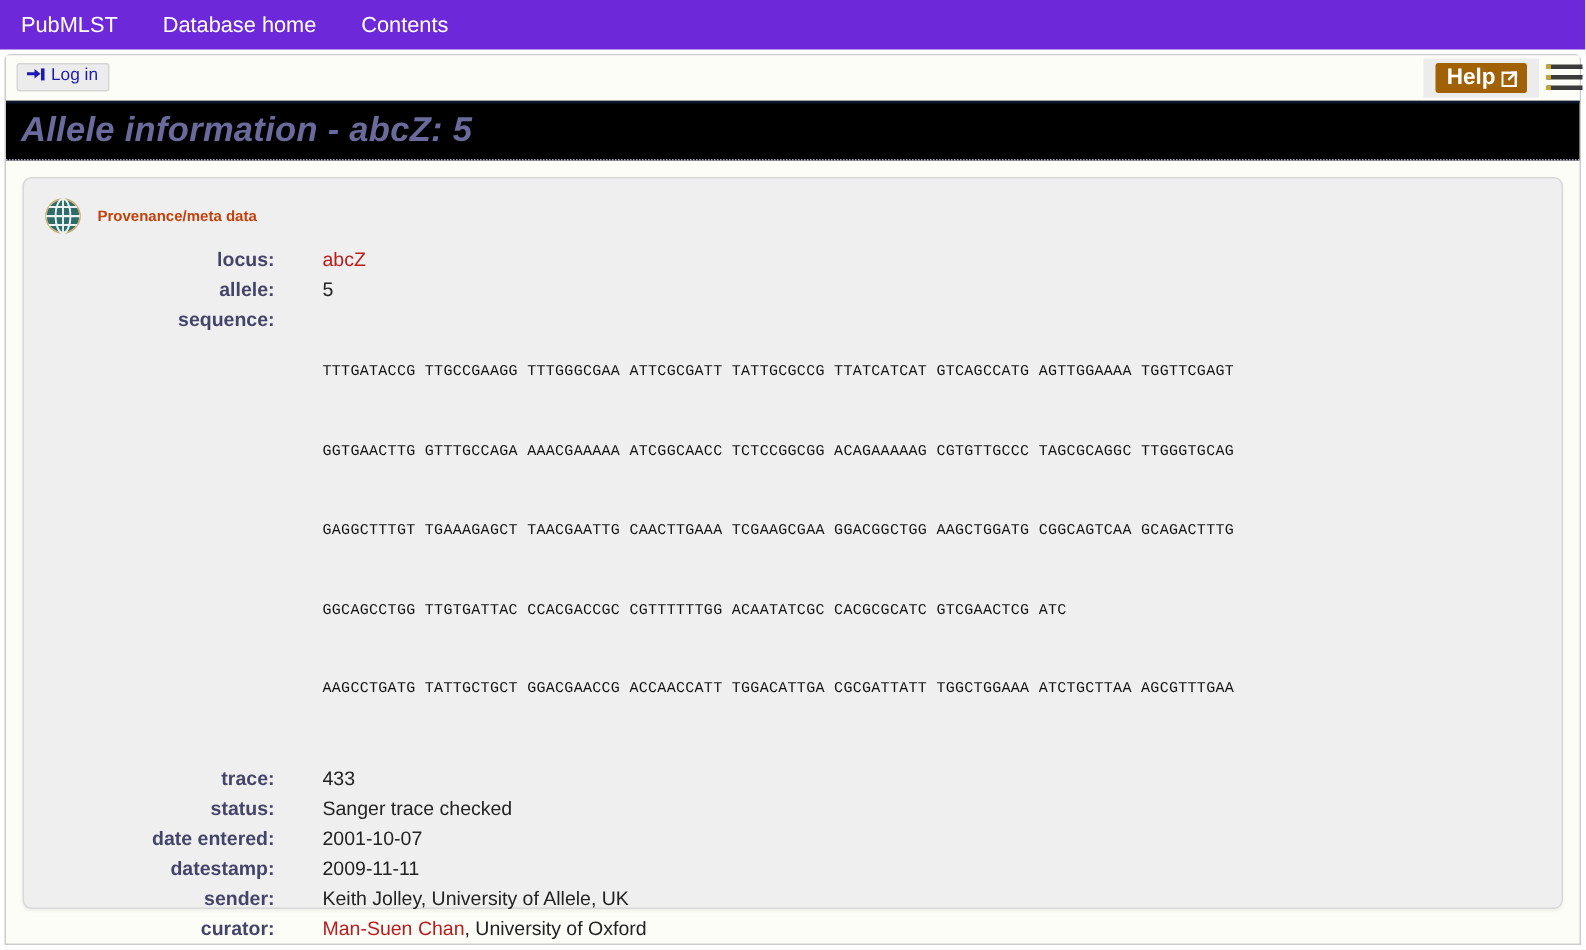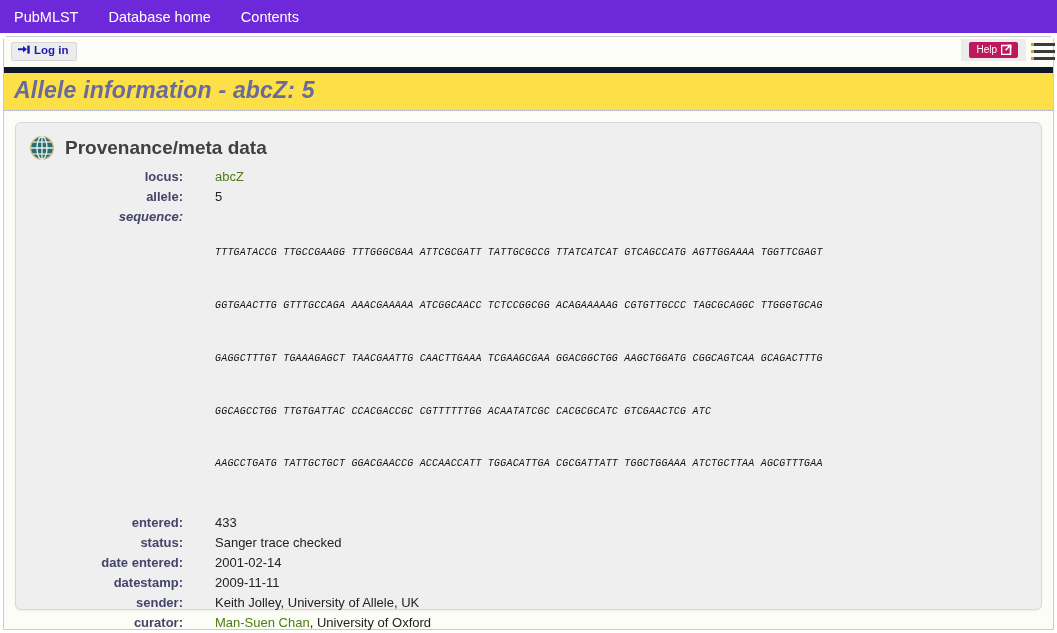--- a/index.html
+++ b/index.html
@@ -47,46 +47,47 @@
 
   .btn-login {
     position: absolute;
     left: 7px; top: 5px;
     background: #ececec;
     border: 1px solid #d6d6d6;
     border-radius: 2px;
     padding: 2px 7px 3px 6px;
     font-size: 11.5px;
     color: #1b1bb3;
-    font-weight: bold;
+    font-weight: normal;
     display: flex;
     align-items: center;
     gap: 4px;
     line-height: 1;
     text-align: right;
   }
   .icon-signin { display: inline-block; width: 12px; height: 11px; position: relative; }
   .icon-signin svg { display: block; }
 
   .help-wrap {
     position: absolute;
     right: 27px; top: 2px;
     background: #ececec;
     padding: 3px 8px;
   }
   .btn-help {
-    background: #be185d;
+    background: #a16207;
     color: #ffffff;
-    font-size: 10px;
+    font-size: 15px;
     border-radius: 2px;
     padding: 2px 6px 3px 7px;
     display: flex;
     align-items: center;
     gap: 4px;
     line-height: 1;
+    font-weight: bold;
   }
   .ext-icon { display:inline-block; width: 11px; height: 11px; }
 
   .hamburger {
     position: absolute;
     right: 0px; top: 5px;
     width: 24px;
     display: flex;
     flex-direction: column;
     gap: 4px;
@@ -95,22 +96,22 @@
   .hamburger span {
     display: block;
     height: 3px;
     width: 24px;
     background: #3b3b3b;
     border-left: 3px solid #c9a227;
   }
 
   
   .titlebar {
-    background: #fde047;
-    border-top: 6px solid #0f172a;
+    background: #000000;
+    border-top: 2px solid #0f172a;
     border-bottom: 1px dotted #a7a7c6;
     padding: 4px 0 6px 10px;
   }
   .page-title {
     font-size: 23px;
     font-style: italic;
     font-weight: bold;
     color: #6a6a9c;
     letter-spacing: 0.2px;
   }
@@ -128,23 +129,23 @@
   }
 
   .section-head {
     display: flex;
     align-items: center;
     gap: 10px;
     padding-left: 13px;
     margin-bottom: 8px;
   }
   .section-head .title {
-    font-size: 19px;
-    font-weight: bold;
-    color: #404040;
+    font-size: 10px;
+    font-weight: bold;
+    color: #c2410c;
   }
 
   
   .ic { width: 26px; height: 26px; flex: 0 0 26px; }
 
   
   .frow {
     display: flex;
     align-items: flex-start;
     margin-bottom: 5px;
@@ -154,21 +155,21 @@
   .flabel {
     width: 175px;
     flex: 0 0 175px;
     text-align: right;
     color: #44446b;
     font-weight: bold;
     padding-right: 8px;
     padding-top: 0px;
   }
   .fval { color: #222222; }
-  .fval a, a.lnk { color: #4d7c0f; text-decoration: none; }
+  .fval a, a.lnk { color: #b91c1c; text-decoration: none; }
 
   .seqblock {
     font-family: "Liberation Mono", monospace;
     font-size: 10px;
     line-height: 17.6px;
     color: #111111;
     letter-spacing: 0.2px;
     white-space: pre;
   }
 
@@ -242,44 +243,44 @@
       <div class="fval">
         <a class="lnk" href="#">abcZ</a>
       </div>
     </div>
 
     <div class="frow">
       <div class="flabel">allele:</div>
       <div class="fval">5</div>
     </div>
 
-    <div class="frow" style="margin-bottom:7px;font-style:italic;">
+    <div class="frow" style="margin-bottom:7px;">
       <div class="flabel">sequence:</div>
       <div class="seqblock">
         <div>TTTGATACCG TTGCCGAAGG TTTGGGCGAA ATTCGCGATT TATTGCGCCG TTATCATCAT GTCAGCCATG AGTTGGAAAA TGGTTCGAGT</div>
         <div>GGTGAACTTG GTTTGCCAGA AAACGAAAAA ATCGGCAACC TCTCCGGCGG ACAGAAAAAG CGTGTTGCCC TAGCGCAGGC TTGGGTGCAG</div>
         <div>GAGGCTTTGT TGAAAGAGCT TAACGAATTG CAACTTGAAA TCGAAGCGAA GGACGGCTGG AAGCTGGATG CGGCAGTCAA GCAGACTTTG</div>
         <div>GGCAGCCTGG TTGTGATTAC CCACGACCGC CGTTTTTTGG ACAATATCGC CACGCGCATC GTCGAACTCG ATC</div>
         <div>AAGCCTGATG TATTGCTGCT GGACGAACCG ACCAACCATT TGGACATTGA CGCGATTATT TGGCTGGAAA ATCTGCTTAA AGCGTTTGAA</div>
       </div>
     </div>
 
     <div class="frow">
-      <div class="flabel">entered:</div>
+      <div class="flabel">trace:</div>
       <div class="fval">433</div>
     </div>
 
     <div class="frow">
       <div class="flabel">status:</div>
       <div class="fval">Sanger trace checked</div>
     </div>
 
     <div class="frow">
       <div class="flabel">date entered:</div>
-      <div class="fval">2001-02-14</div>
+      <div class="fval">2001-10-07</div>
     </div>
 
     <div class="frow">
       <div class="flabel">datestamp:</div>
       <div class="fval">2009-11-11</div>
     </div>
 
     <div class="frow">
       <div class="flabel">sender:</div>
       <div class="fval">Keith Jolley, University of Allele, UK</div>

